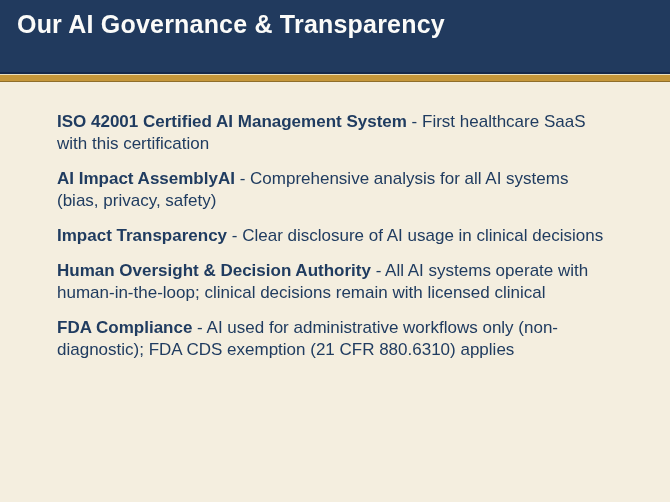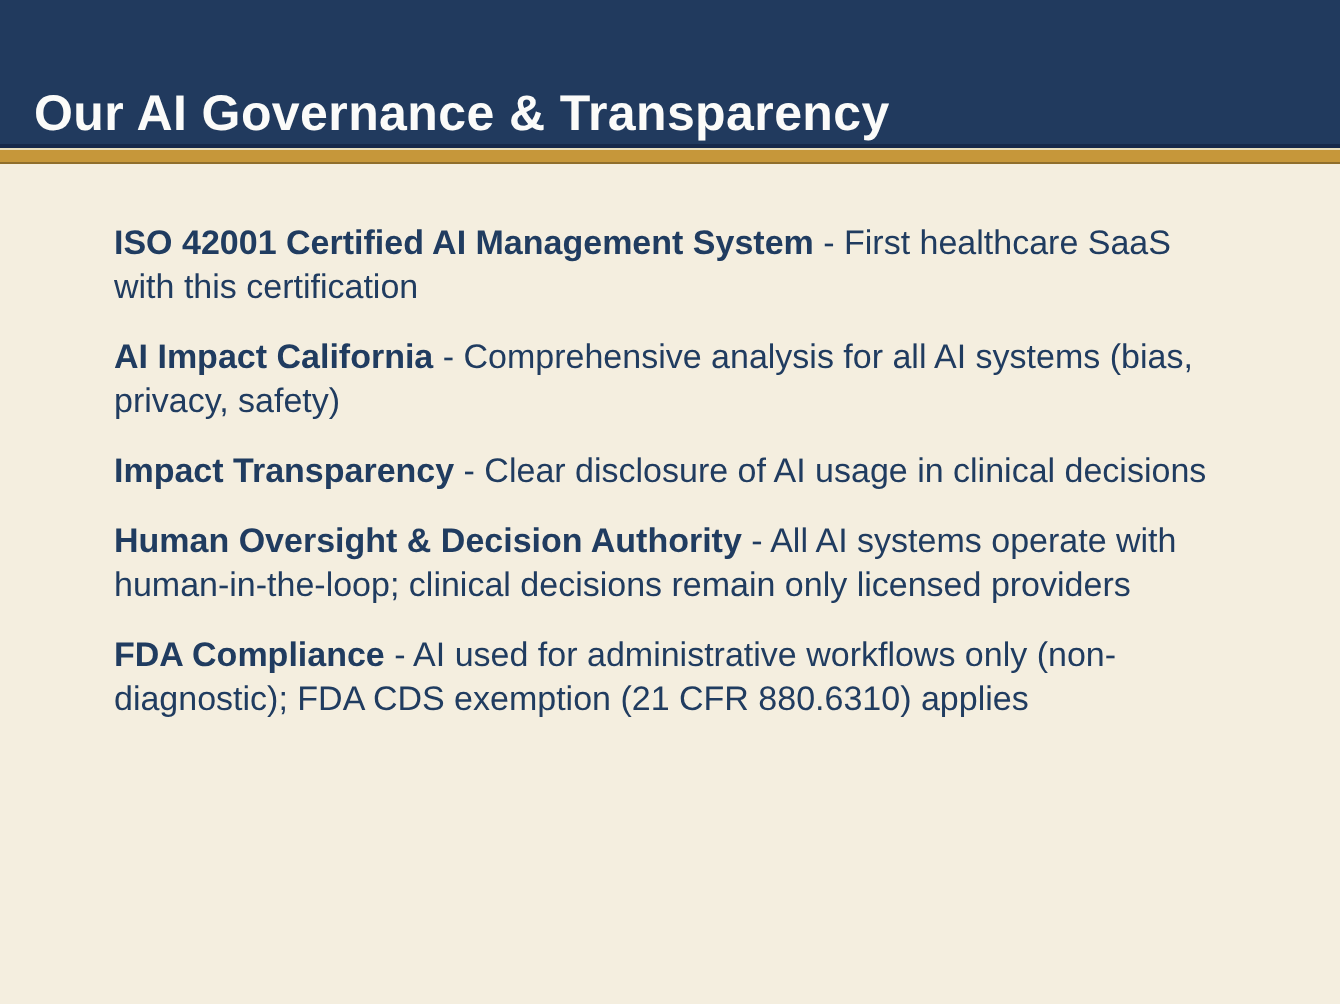--- a/index.html
+++ b/index.html
@@ -27,21 +27,21 @@
     position: relative;
     width: 670px;
     height: 502px;
     background: var(--body_bg);
   }
   .slide-header {
     box-sizing: border-box;
     height: 72px;
     background: var(--header_bg);
     display: flex;
-    align-items: flex-end;
+    align-items: flex-start;
     padding: 10px 20px 0 17px;
   }
   .slide-title {
     margin: 0;
     font-size: 25px;
     font-weight: bold;
     letter-spacing: 0.2px;
     color: var(--title_color);
   }
   .gold-divider {
@@ -87,24 +87,24 @@
   <header class="slide-header">
     <h1 class="slide-title">Our AI Governance &amp; Transparency</h1>
   </header>
 
   <div class="gold-divider"></div>
 
   <main class="slide-body">
 
     <p class="governance-item"><strong>ISO 42001 Certified AI Management System</strong><span> - First healthcare SaaS with this certification</span></p>
 
-    <p class="governance-item"><strong>AI Impact California</strong><span> - Comprehensive analysis for all AI systems (bias, privacy, safety)</span></p>
+    <p class="governance-item"><strong>AI Impact AssemblyAI</strong><span> - Comprehensive analysis for all AI systems (bias, privacy, safety)</span></p>
 
     <p class="governance-item"><strong>Impact Transparency</strong><span> - Clear disclosure of AI usage in clinical decisions</span></p>
 
-    <p class="governance-item"><strong>Human Oversight &amp; Decision Authority</strong><span> - All AI systems operate with human-in-the-loop; clinical decisions remain only licensed providers</span></p>
+    <p class="governance-item"><strong>Human Oversight &amp; Decision Authority</strong><span> - All AI systems operate with human-in-the-loop; clinical decisions remain with licensed clinical</span></p>
 
     <p class="governance-item"><strong>FDA Compliance</strong><span> - AI used for administrative workflows only (non-diagnostic); FDA CDS exemption (21 CFR 880.6310) applies</span></p>
 
 
 
   </main>
 </div>
 
 </body></html>

